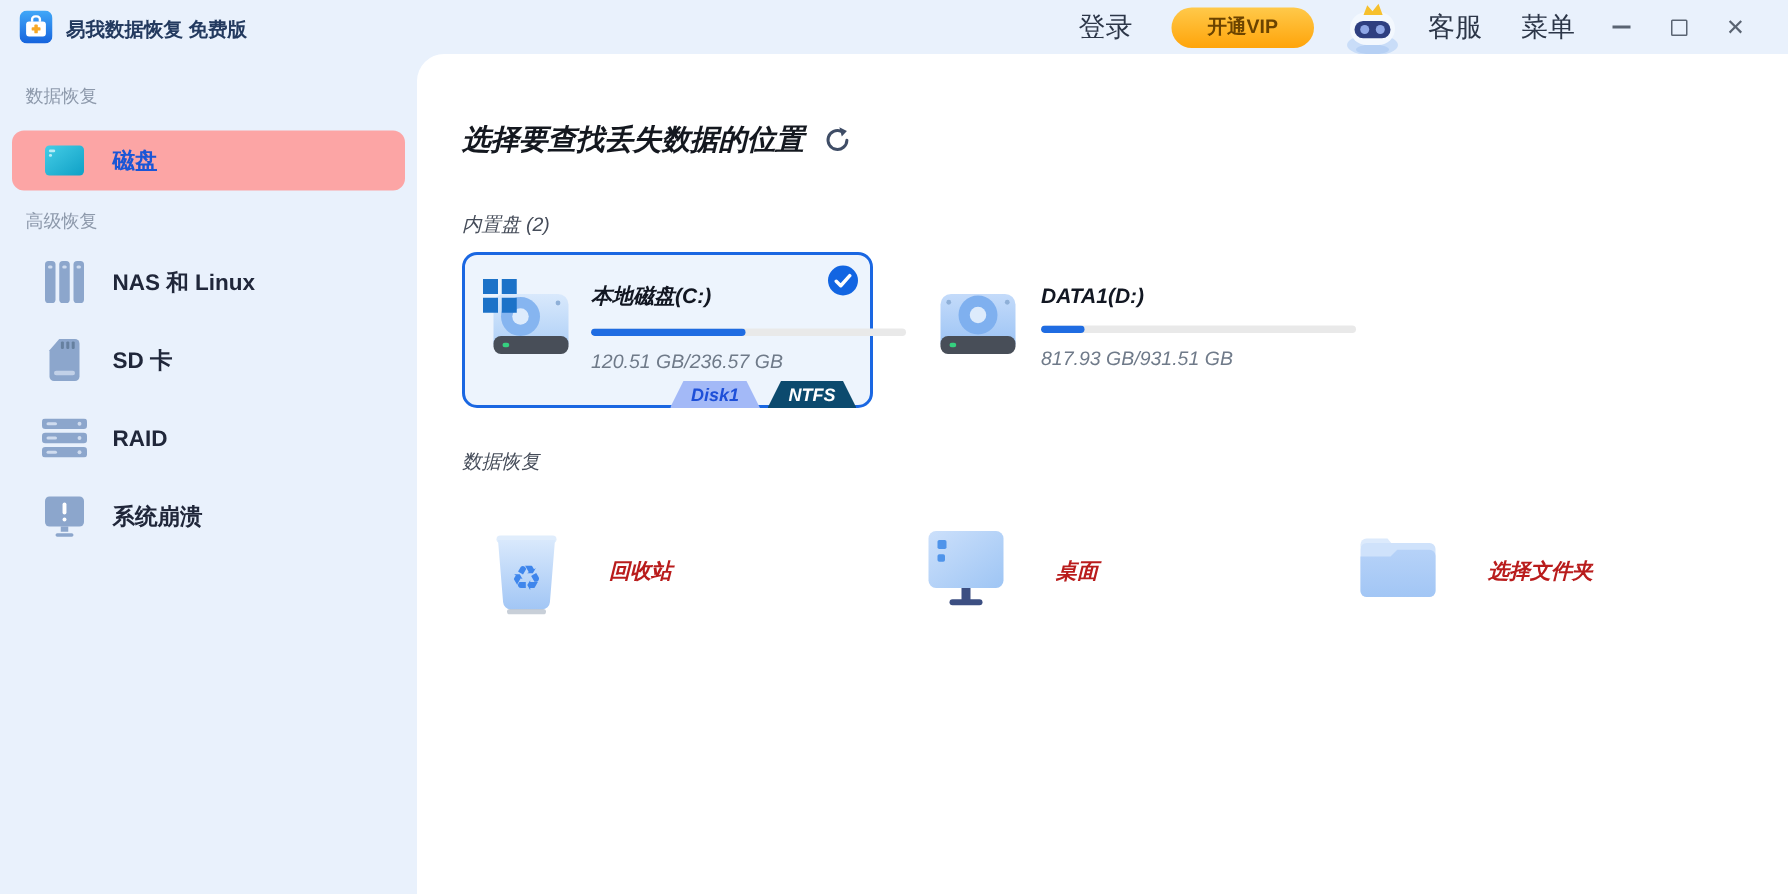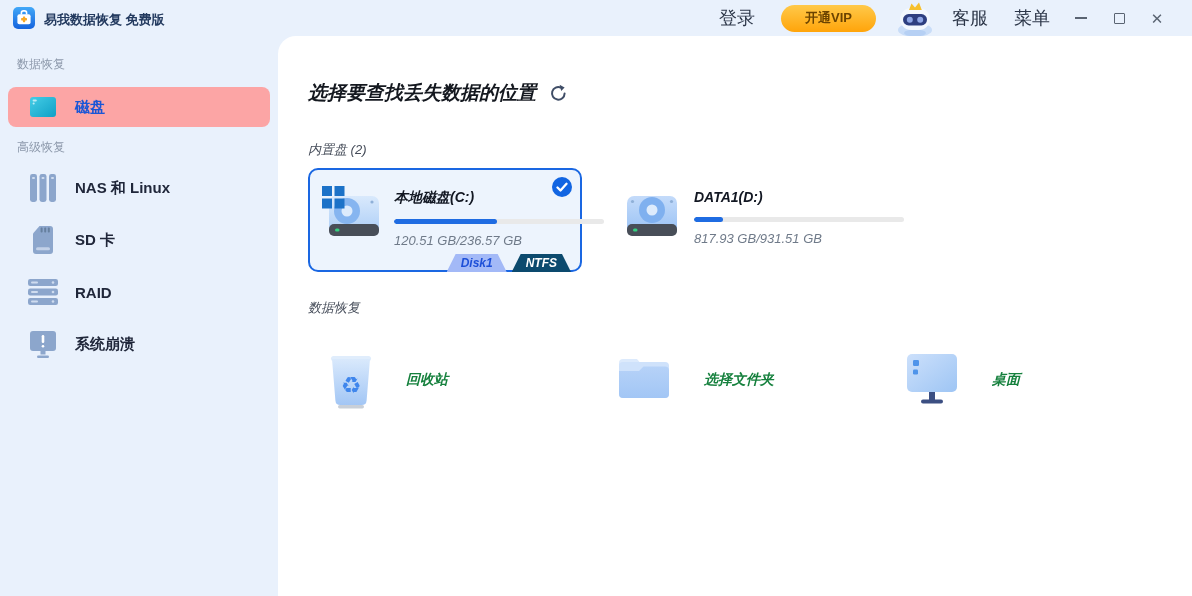--- a/index.html
+++ b/index.html
@@ -75,21 +75,21 @@
   }
   .badge-disk { background:#a3b9f7; color:#1d4fd8; }
   .badge-fs   { background:#0c4a6e; color:#ffffff; }
   .check {
     position:absolute; top:7px; right:8px; width:20px; height:20px; border-radius:50%;
     background:#1265e2; display:flex; align-items:center; justify-content:center;
   }
 
   .loc-row { display:flex; margin-top:32px; padding-left:20px; }
   .loc-item { width:292px; display:flex; align-items:center; gap:32px; cursor:pointer; }
-  .loc-label { font-size:14px; font-weight:bold; color:#15803d; }
+  .loc-label { font-size:14px; font-weight:bold; color:#b91c1c; }
   .bin-wrap { position:relative; width:46px; height:58px; }
   .bin-symbol { position:absolute; left:50%; top:21px; transform:translateX(-50%); font-size:23px; color:#3f86ec; font-family:"DejaVu Sans",sans-serif; }
 </style>
 </head>
 <body>
 
 <svg width="0" height="0" style="position:absolute">
   <defs>
     <linearGradient id="g-logo" x1="0" y1="0" x2="0" y2="1">
         <stop offset="0" stop-color="#41a8f8"></stop>
@@ -323,36 +323,36 @@
           <path d="M4 8 H42 L38.6 49.5 a5 5 0 0 1 -5 4.6 H12.4 a5 5 0 0 1 -5 -4.6 Z" fill="url(#g-bin)"></path>
           <rect x="10" y="54" width="26" height="3.5" rx="1.7" fill="#9aa7b8" opacity="0.55"></rect>
         </svg>
         <span class="bin-symbol">♻</span>
       </span>
       <span class="loc-label">回收站</span>
     </div>
 
     <div class="loc-item">
       <span>
-        <svg width="56" height="50" viewBox="0 0 56 50">
-          <path d="M3 10 a4 4 0 0 1 4 -4 h14 l5 6 H3 Z" fill="#dceafc"></path>
-          <rect x="3" y="9" width="50" height="36" rx="4" fill="#cfe2fb"></rect>
-          <path d="M3 18 h20 l4.5 -4.5 H49 a4 4 0 0 1 4 4 V41 a4 4 0 0 1 -4 4 H7 a4 4 0 0 1 -4 -4 Z" fill="url(#g-fld)"></path>
-        </svg>
-      </span>
-      <span class="loc-label">选择文件夹</span>
-    </div>
-
-    <div class="loc-item">
-      <span>
         <svg width="56" height="58" viewBox="0 0 56 58">
           <rect x="3" y="5" width="50" height="38" rx="5" fill="url(#g-scr)"></rect>
           <rect x="9" y="11" width="6" height="6" rx="1.2" fill="#4f94ea"></rect>
           <rect x="9" y="20.5" width="5" height="5" rx="1.2" fill="#4f94ea"></rect>
           <rect x="25" y="43" width="6" height="8" fill="#3c4f82"></rect>
           <rect x="17" y="50.5" width="22" height="4" rx="2" fill="#3c4f82"></rect>
         </svg>
       </span>
       <span class="loc-label">桌面</span>
     </div>
+
+    <div class="loc-item">
+      <span>
+        <svg width="56" height="50" viewBox="0 0 56 50">
+          <path d="M3 10 a4 4 0 0 1 4 -4 h14 l5 6 H3 Z" fill="#dceafc"></path>
+          <rect x="3" y="9" width="50" height="36" rx="4" fill="#cfe2fb"></rect>
+          <path d="M3 18 h20 l4.5 -4.5 H49 a4 4 0 0 1 4 4 V41 a4 4 0 0 1 -4 4 H7 a4 4 0 0 1 -4 -4 Z" fill="url(#g-fld)"></path>
+        </svg>
+      </span>
+      <span class="loc-label">选择文件夹</span>
+    </div>
   </div>
 
 </div>
 
 </body></html>

